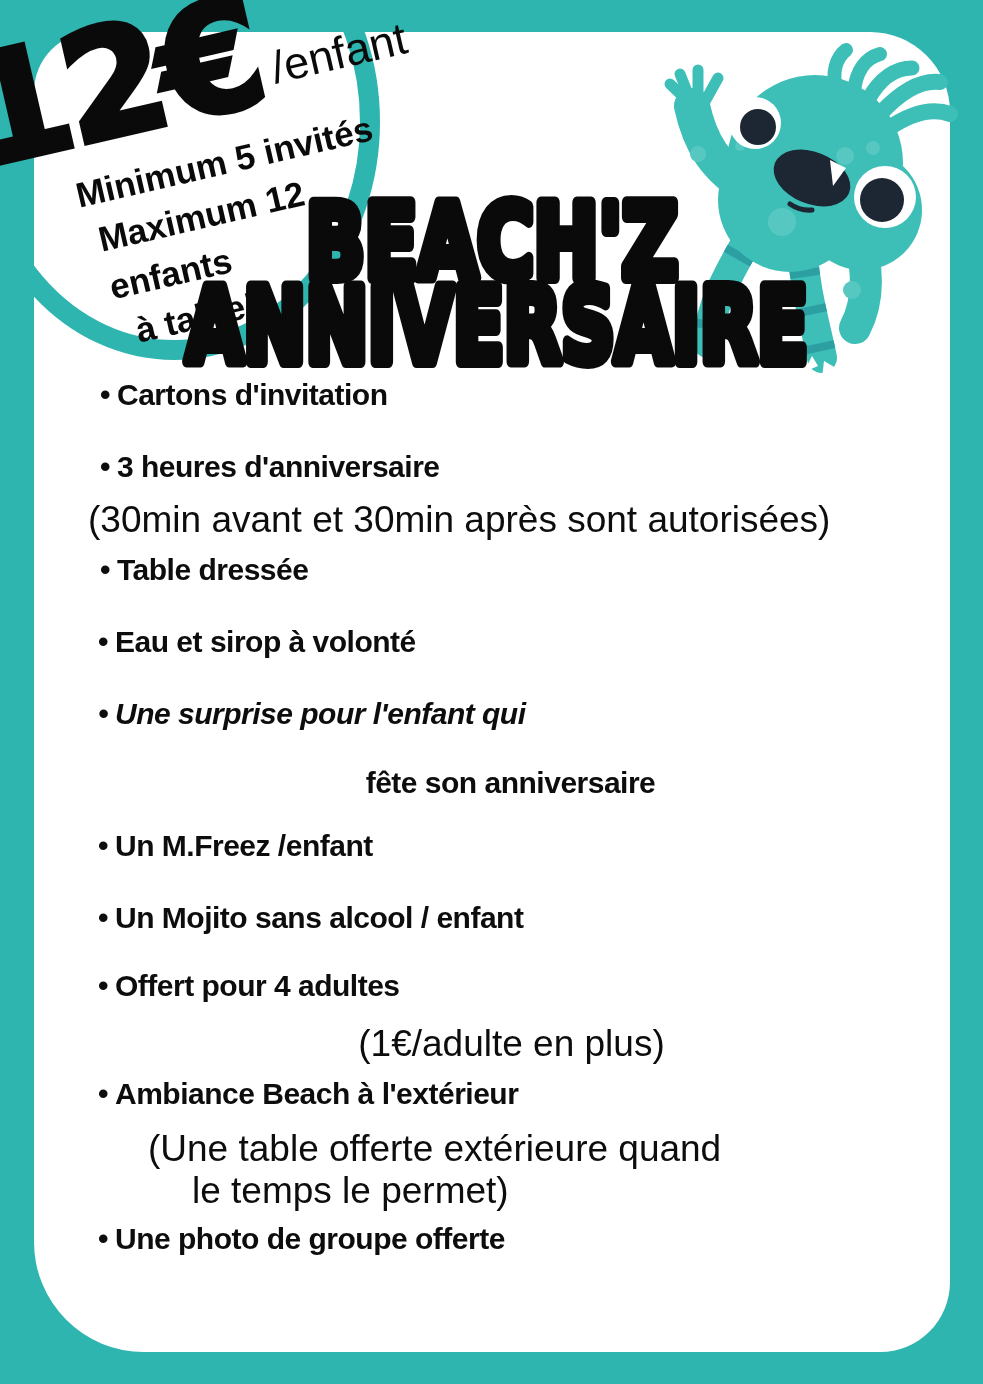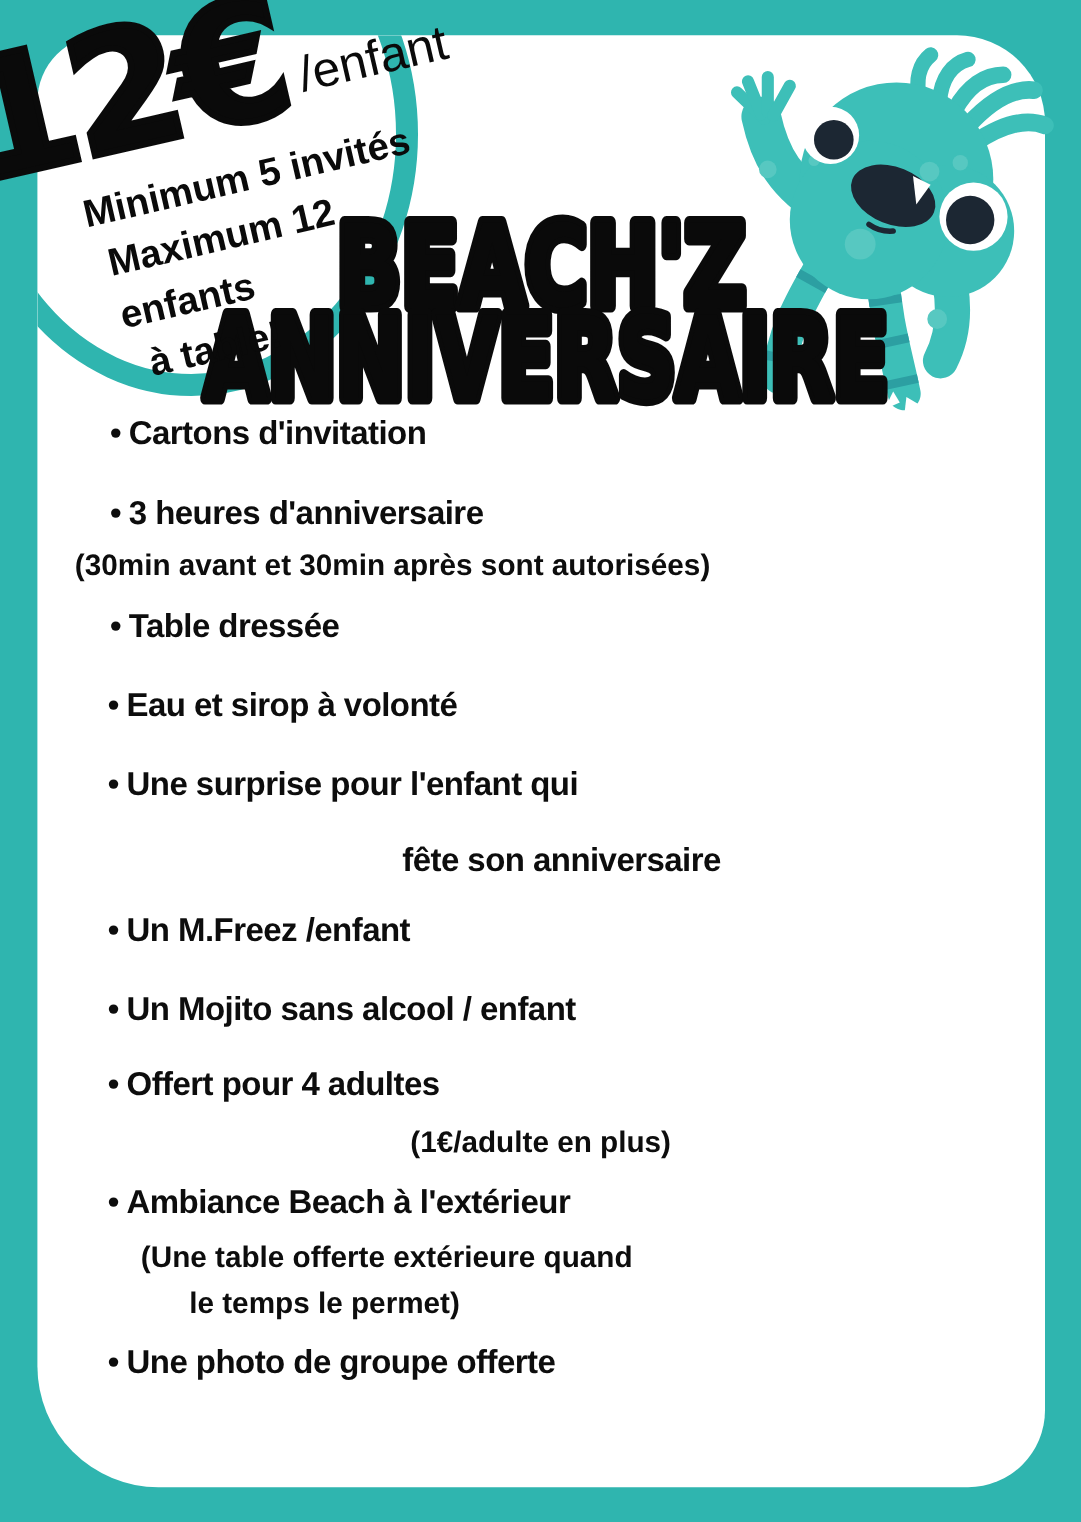--- a/index.html
+++ b/index.html
@@ -43,21 +43,21 @@
 
   
   .monster { position:absolute; left:640px; top:28px; z-index:4; }
 
   
   .li {
     position:absolute; white-space:nowrap; z-index:6;
     font-weight:bold; font-size:30px; letter-spacing:-0.5px; color:#0d0d0d;
   }
   .b::before { content:"\2022"; margin-right:7px; }
-  .note { font-weight:bold; font-size:27px; letter-spacing:0; }
+  .note { font-weight:normal; font-size:37px; letter-spacing:0;margin-left:20px; }
   .center { left:0; width:983px; text-align:center; }
 </style>
 </head>
 <body>
 
 <div class="card">
   <svg class="ring" width="916" height="1320">
     <ellipse cx="140" cy="90" rx="196" ry="228" fill="none" stroke="#2FB5AF" stroke-width="20"></ellipse>
   </svg>
 </div>
@@ -137,21 +137,21 @@
     <div class="bn2">Maximum 12 enfants</div>
     <div class="bn3">à table!</div>
   </div>
 </div>
 
 <div class="li b" style="top:378px; left:100px;">Cartons d'invitation</div>
 <div class="li b" style="top:450px; left:100px;">3 heures d'anniversaire</div>
 <div class="li note" style="top:499px; left:68px;">(30min avant et 30min après sont autorisées)</div>
 <div class="li b" style="top:553px; left:100px;">Table dressée</div>
 <div class="li b" style="top:625px; left:98px;text-align:center;">Eau et sirop à volonté</div>
-<div class="li b" style="top:697px; left:98px;">Une surprise pour l'enfant qui</div>
+<div class="li b" style="top:697px; left:98px;font-style:italic;">Une surprise pour l'enfant qui</div>
 <div class="li center" style="top:766px;margin-left:19px;">fête son anniversaire</div>
 <div class="li b" style="top:829px; left:98px;">Un M.Freez /enfant</div>
 <div class="li b" style="top:901px; left:98px;">Un Mojito sans alcool / enfant</div>
 <div class="li b" style="top:969px; left:98px;">Offert pour 4 adultes</div>
 <div class="li note center" style="top:1023px;">(1€/adulte en plus)</div>
 <div class="li b" style="top:1077px; left:98px;">Ambiance Beach à l'extérieur</div>
 <div class="li note" style="top:1128px; left:128px;">(Une table offerte extérieure quand</div>
 <div class="li note" style="top:1170px; left:172px;">le temps le permet)</div>
 <div class="li b" style="top:1222px; left:98px;text-align:right;">Une photo de groupe offerte</div>
 

